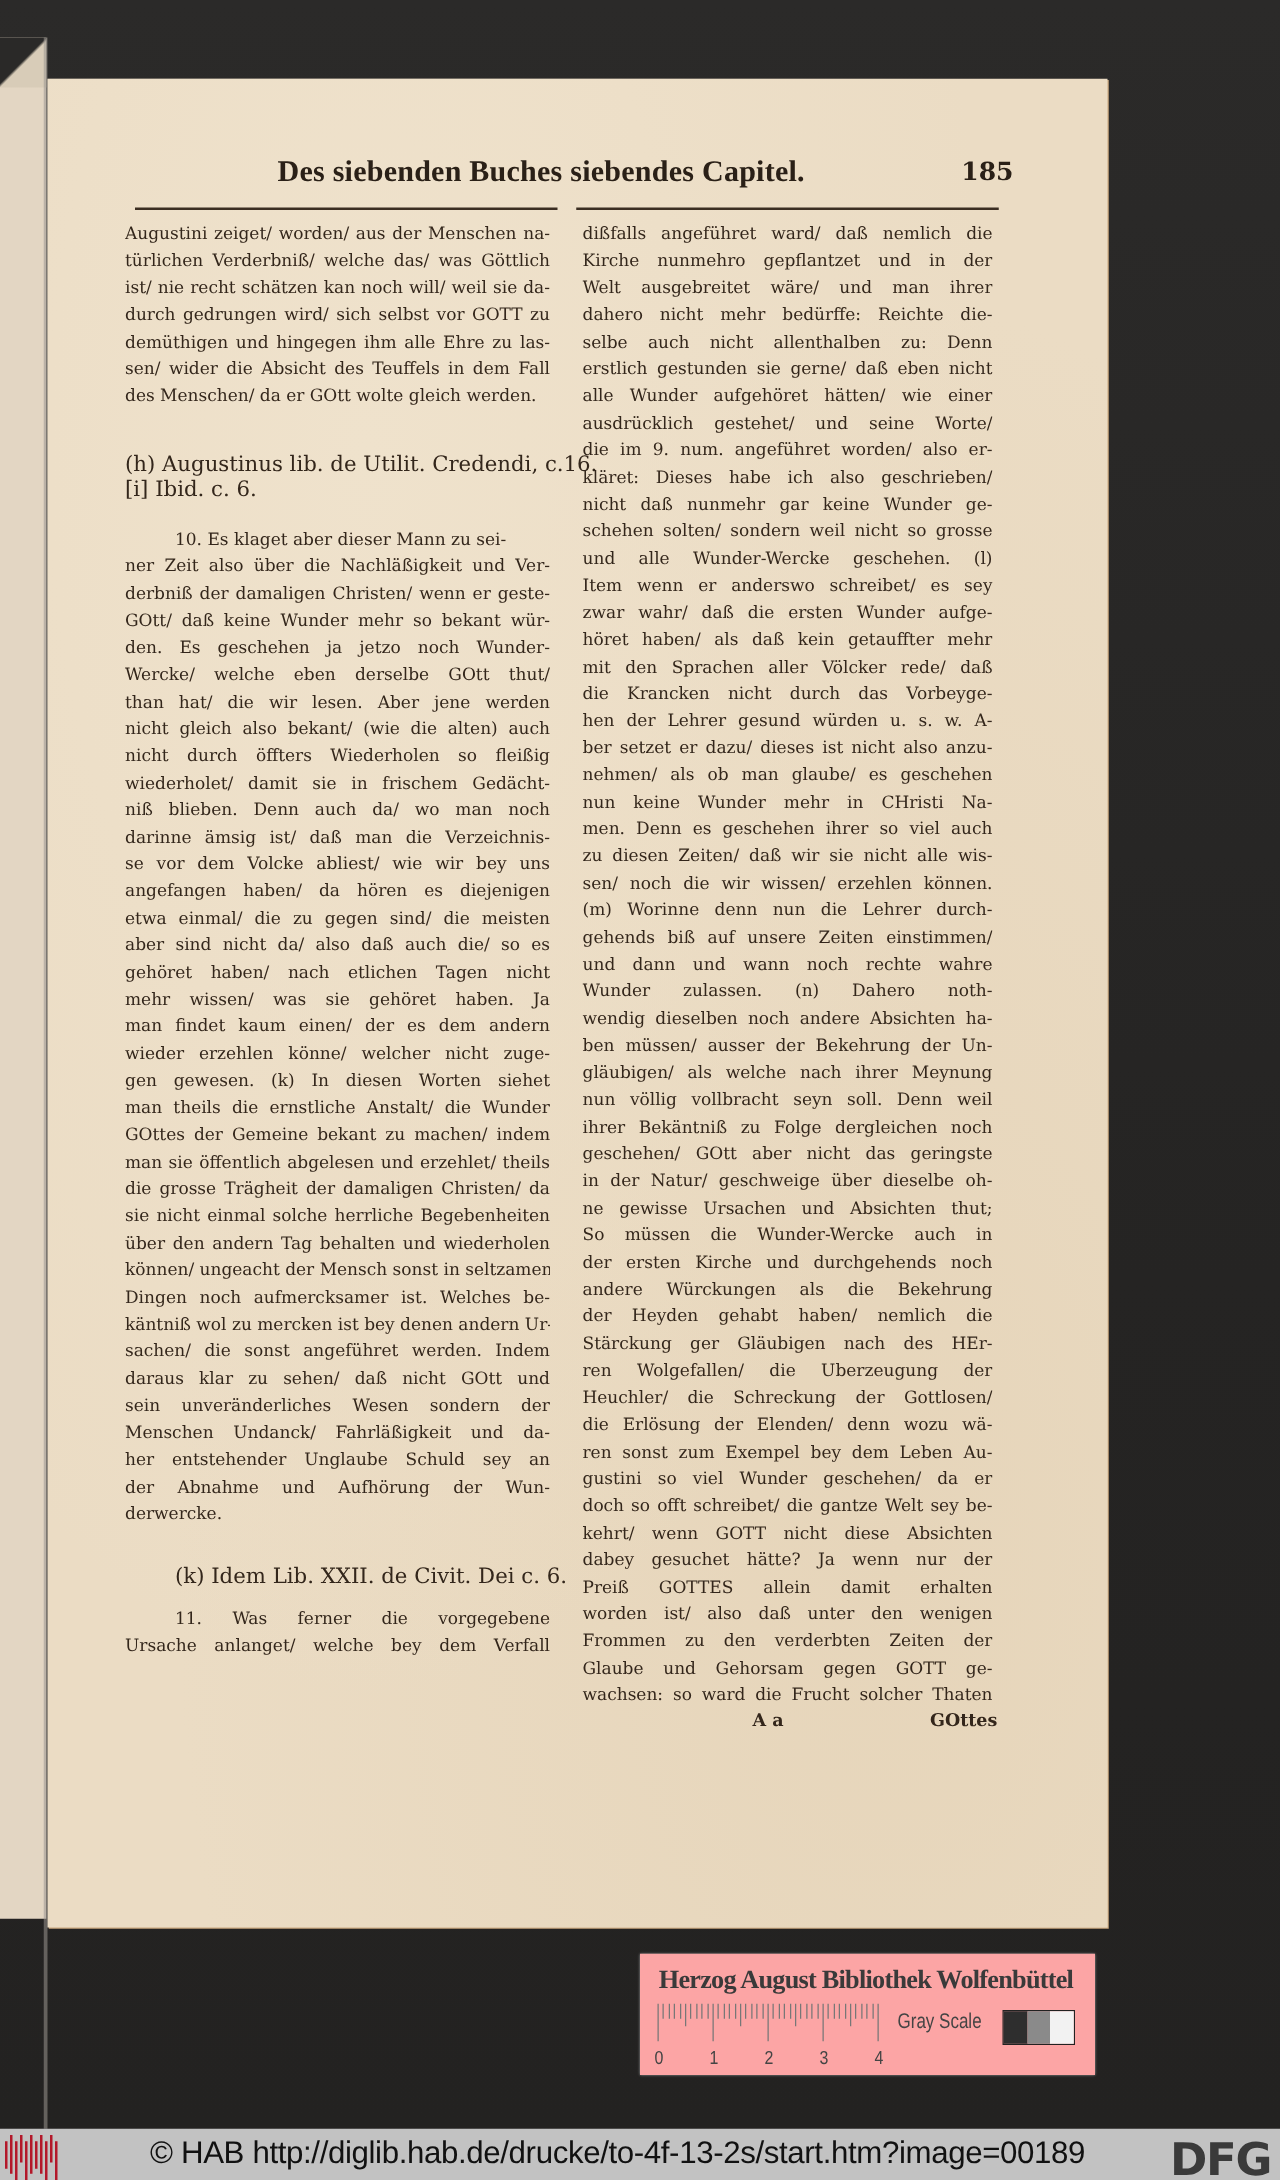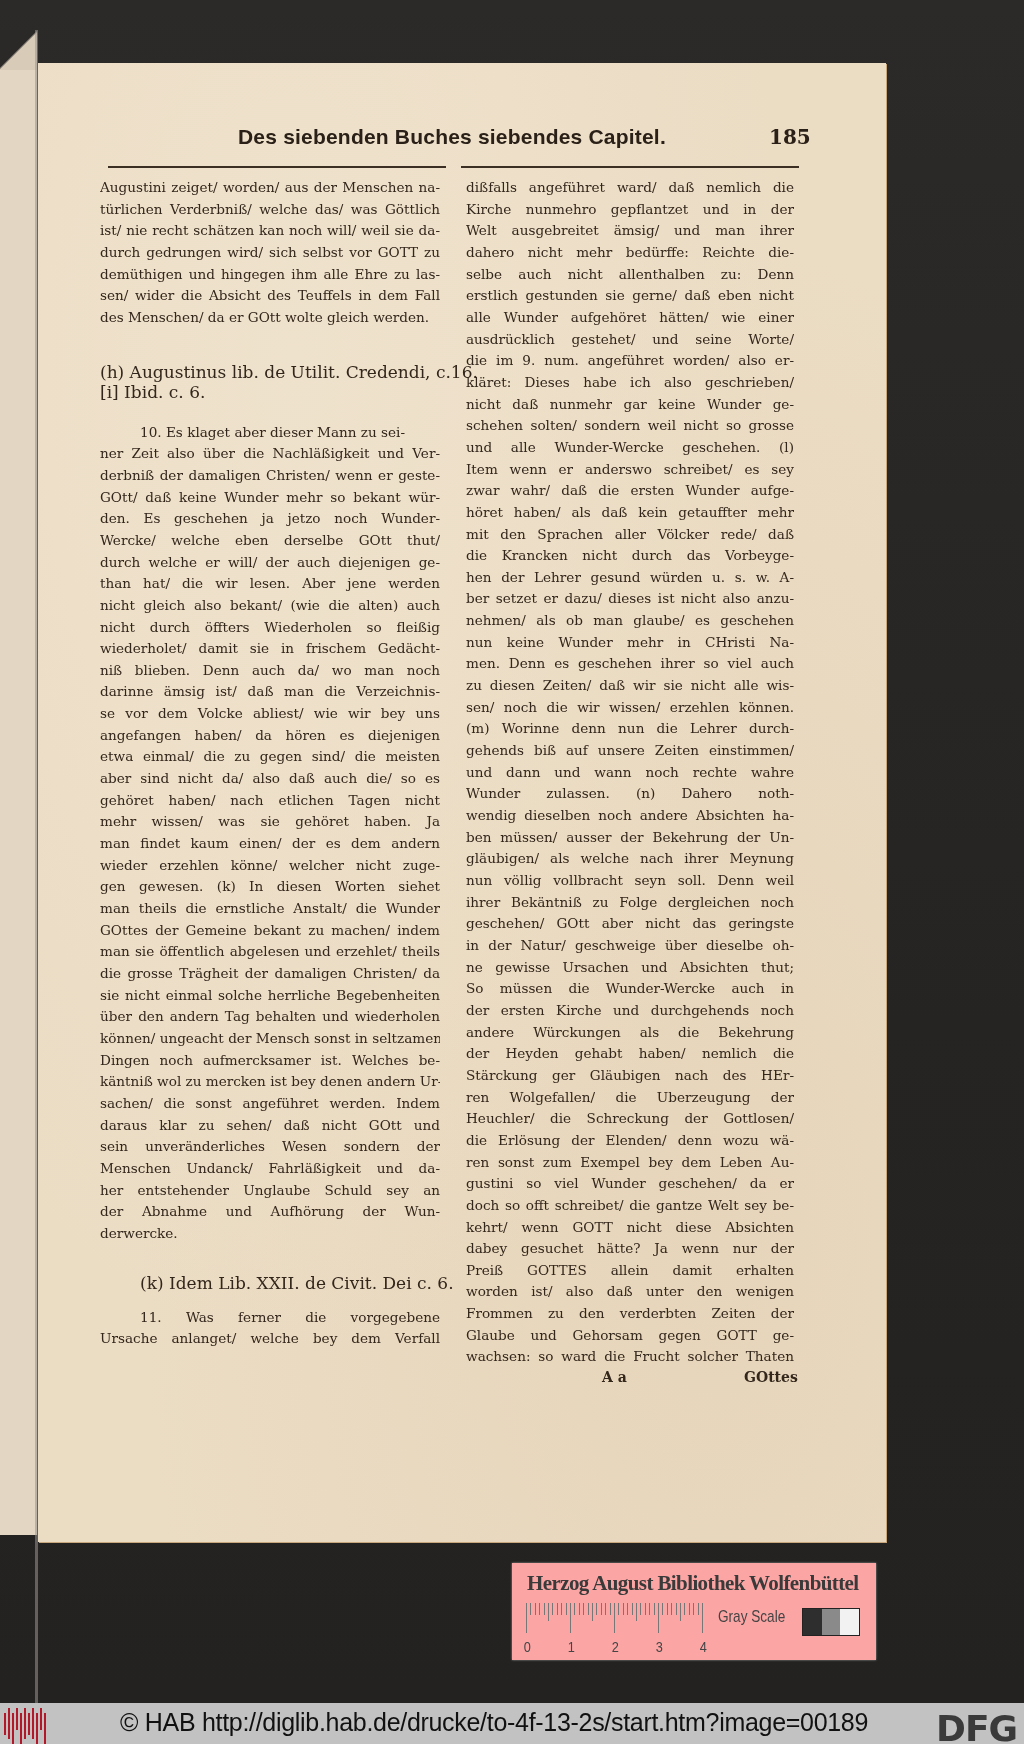--- a/index.html
+++ b/index.html
@@ -5,21 +5,21 @@
   html,body{margin:0;padding:0;}
   body{width:1024px;height:1744px;position:relative;overflow:hidden;background:#262524;font-family:"DejaVu Serif",serif;}
   .bg{position:absolute;left:0;top:0;width:1024px;height:1703px;background:linear-gradient(180deg,#2b2a29 0%,#252423 60%,#232221 100%);}
   .prev-page{position:absolute;left:0;top:30px;width:37px;height:1505px;background:#e3d6c3;}
   .prev-page .shade{position:absolute;left:0;top:0;width:37px;height:40px;background:linear-gradient(135deg,#2a2928 0%,#2a2928 48%,#d8ccb8 52%);}
   .gutter-line{position:absolute;left:35px;top:30px;width:3px;height:1673px;background:#9a958f;opacity:.55;}
   .page{position:absolute;left:38px;top:63px;width:848px;height:1479px;background:#ebdcc4;
         background-image:radial-gradient(ellipse at 30% 20%,#efe2cc 0%,rgba(235,220,196,0) 60%),radial-gradient(ellipse at 80% 80%,#e6d5ba 0%,rgba(230,213,186,0) 60%);
         box-shadow:1px 1px 0 #c9a77d;}
   .running-head{position:absolute;top:62px;left:0;width:848px;height:30px;}
-  .rh-title{position:absolute;left:200px;top:0;font-family:Liberation Sans, sans-serif;font-weight:bold;font-size:21px;color:#2a2017;letter-spacing:0.2px;}
+  .rh-title{position:absolute;left:184px;top:0;font-family:Liberation Serif, serif;font-weight:bold;font-size:24px;color:#2a2017;letter-spacing:0.2px;}
   .rh-page{position:absolute;left:731px;top:0;font-family:"DejaVu Serif",serif;font-weight:bold;font-size:20px;color:#2a2017;}
   .rule{position:absolute;height:2px;background:#3b2e22;}
   .col{position:absolute;color:#33261b;font-family:"DejaVu Serif",serif;font-size:13.6px;line-height:21.67px;}
   .col .ln{display:block;white-space:nowrap;text-align:justify;text-align-last:justify;height:21.67px;overflow:hidden;}
   .col .ln.last{text-align-last:left;}
   .col .ln.indent{padding-left:40px;}
   .col .fn{display:block;white-space:nowrap;font-size:17px;height:20px;line-height:20px;}
   .left-col{left:62px;top:114px;width:340px;}
   .right-col{left:428px;top:114px;width:328px;}
   .catch{position:absolute;top:1306px;color:#33261b;font-weight:bold;font-size:14px;}
@@ -65,21 +65,20 @@
       <div style="height: 33px;"></div>
       <span class="fn">(h) Augustinus lib. de Utilit. Credendi, c.16.</span>
       <span class="fn">[i] Ibid. c. 6.</span>
       <div style="height: 20px;"></div>
       <span class="ln indent last">10. Es klaget aber dieser Mann zu sei-</span>
       <span class="ln">ner Zeit also über die Nachläßigkeit und Ver-</span>
       <span class="ln">derbniß der damaligen Christen/ wenn er geste-</span>
       <span class="ln">GOtt/ daß keine Wunder mehr so bekant wür-</span>
       <span class="ln">den. Es geschehen ja jetzo noch Wunder-</span>
       <span class="ln">Wercke/ welche eben derselbe GOtt thut/</span>
-      <span class="ln">durch welche er will/ der auch diejenigen ge-</span>
       <span class="ln">than hat/ die wir lesen. Aber jene werden</span>
       <span class="ln">nicht gleich also bekant/ (wie die alten) auch</span>
       <span class="ln">nicht durch öffters Wiederholen so fleißig</span>
       <span class="ln">wiederholet/ damit sie in frischem Gedächt-</span>
       <span class="ln">niß blieben. Denn auch da/ wo man noch</span>
       <span class="ln">darinne ämsig ist/ daß man die Verzeichnis-</span>
       <span class="ln">se vor dem Volcke abliest/ wie wir bey uns</span>
       <span class="ln">angefangen haben/ da hören es diejenigen</span>
       <span class="ln">etwa einmal/ die zu gegen sind/ die meisten</span>
       <span class="ln">aber sind nicht da/ also daß auch die/ so es</span>
@@ -106,21 +105,21 @@
       <span class="ln last">derwercke.</span>
       <div style="height: 28px;"></div>
       <span class="fn" style="padding-left: 40px;">(k) Idem Lib. XXII. de Civit. Dei c. 6.</span>
       <div style="height: 14px;"></div>
       <span class="ln indent">11. Was ferner die vorgegebene</span>
       <span class="ln">Ursache anlanget/ welche bey dem Verfall</span>
     </div>
   <div class="col right-col" id="rightcol">
       <span class="ln">dißfalls angeführet ward/ daß nemlich die</span>
       <span class="ln">Kirche nunmehro gepflantzet und in der</span>
-      <span class="ln">Welt ausgebreitet ämsig/ und man ihrer</span>
+      <span class="ln">Welt ausgebreitet wäre/ und man ihrer</span>
       <span class="ln">dahero nicht mehr bedürffe: Reichte die-</span>
       <span class="ln">selbe auch nicht allenthalben zu: Denn</span>
       <span class="ln">erstlich gestunden sie gerne/ daß eben nicht</span>
       <span class="ln">alle Wunder aufgehöret hätten/ wie einer</span>
       <span class="ln">ausdrücklich gestehet/ und seine Worte/</span>
       <span class="ln">die im 9. num. angeführet worden/ also er-</span>
       <span class="ln">kläret: Dieses habe ich also geschrieben/</span>
       <span class="ln">nicht daß nunmehr gar keine Wunder ge-</span>
       <span class="ln">schehen solten/ sondern weil nicht so grosse</span>
       <span class="ln">und alle Wunder-Wercke geschehen. (l)</span>

